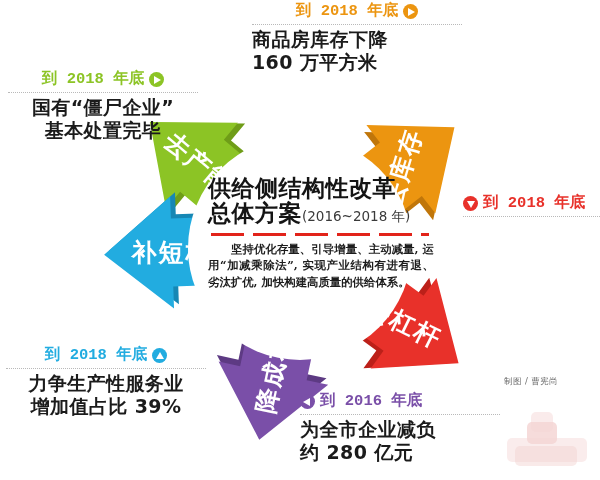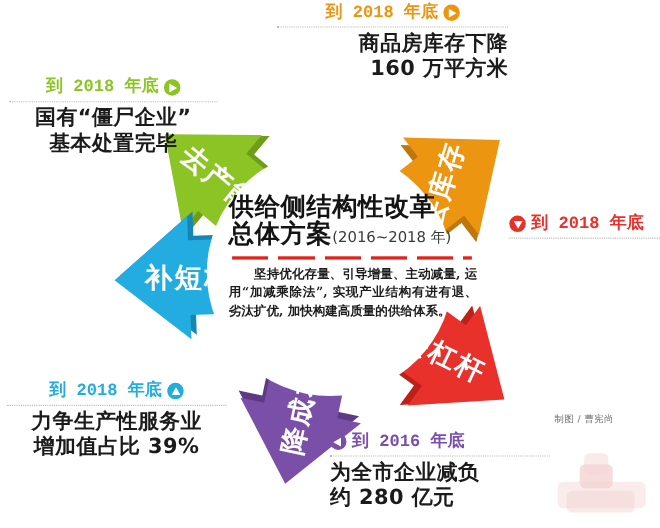--- a/index.html
+++ b/index.html
@@ -35,21 +35,21 @@
   .tri-up{border-left:4.5px solid transparent;border-right:4.5px solid transparent;border-bottom:7px solid #fff;margin-bottom:1px;}
   .tri-down{border-left:4.5px solid transparent;border-right:4.5px solid transparent;border-top:7px solid #fff;margin-top:1px;}
 
   
   #co-green {left:8px; top:72px; width:190px;}
   #co-orange{left:252px;top:4px;  width:210px; }
   #co-red   {left:463px;top:196px;width:137px;}
   #co-cyan  {left:6px;  top:348px;width:200px;}
   #co-purple{left:300px;top:394px;width:200px;}
   #co-green  .co-body,#co-cyan .co-body{text-align:center;}
-  #co-orange .co-body{text-align:right;}
+  #co-orange .co-body{text-align:left;}
   #co-green  .co-head,#co-orange .co-head,#co-cyan .co-head{justify-content:center;}
   #co-red .co-body,#co-purple .co-body{text-align:left;}
 
   
   #center-panel{
     position:absolute;left:208px;top:176px;width:232px;height:150px;
     text-align:left;
   }
   #center-title{
     font-size:23px;font-weight:bold;color:#141414;line-height:1.1;

